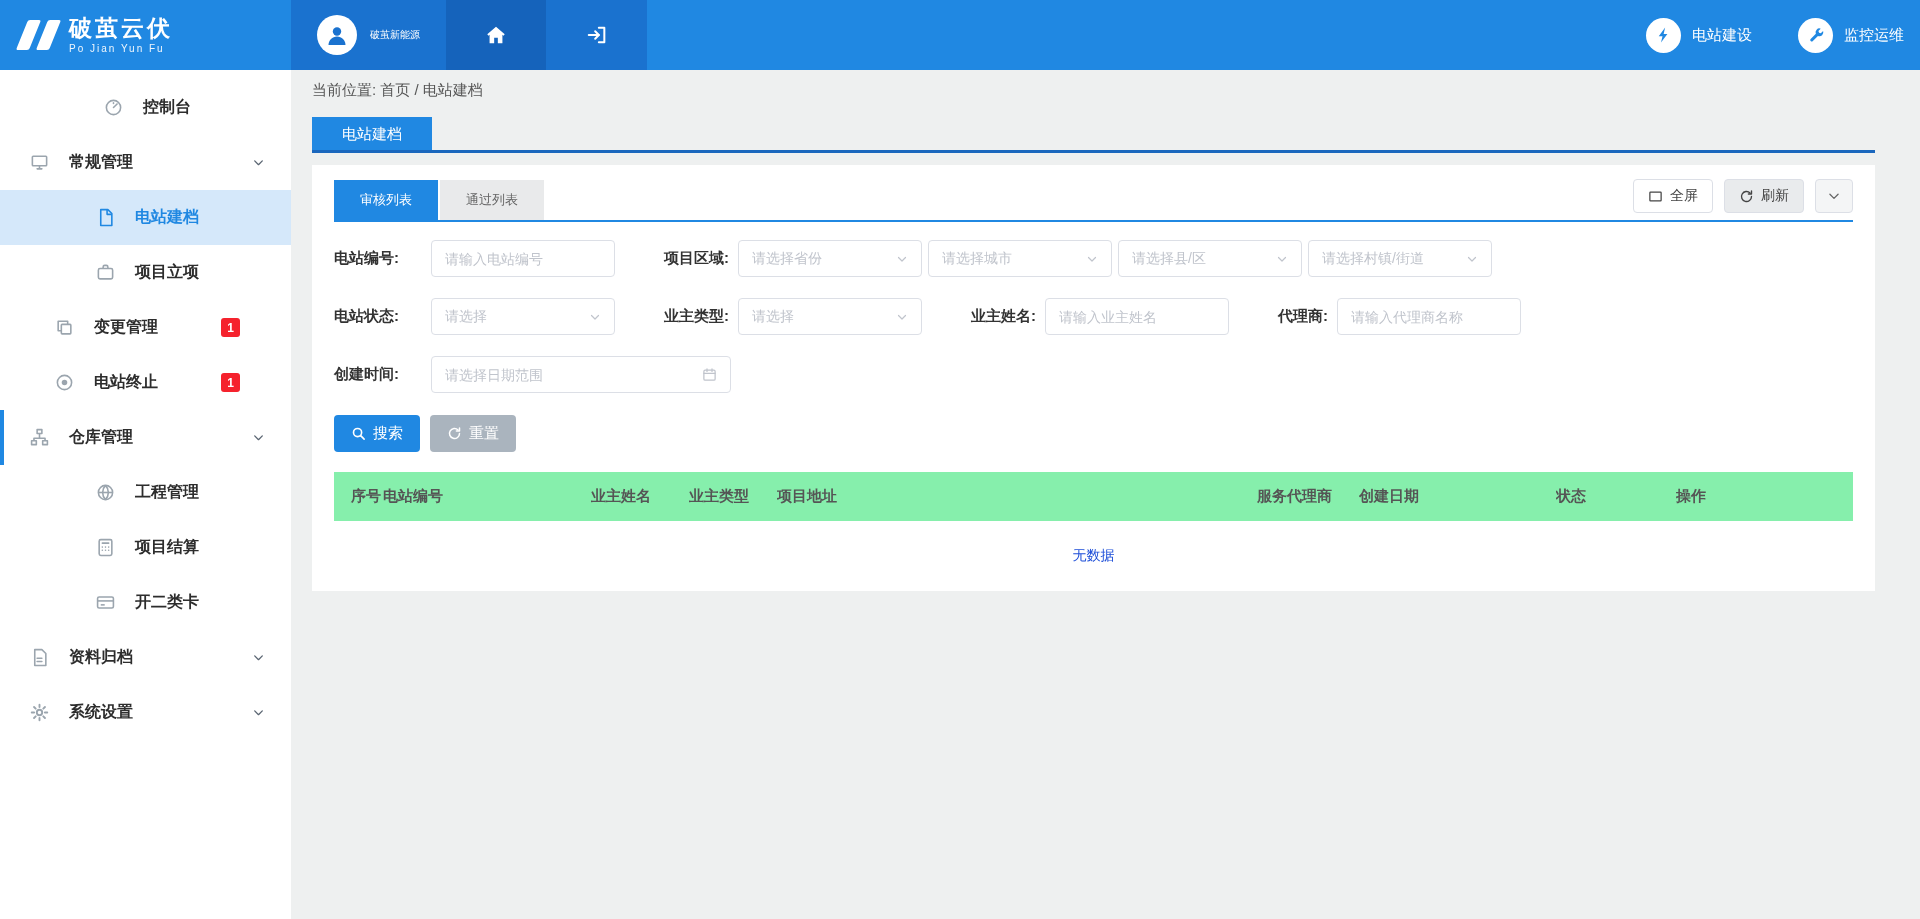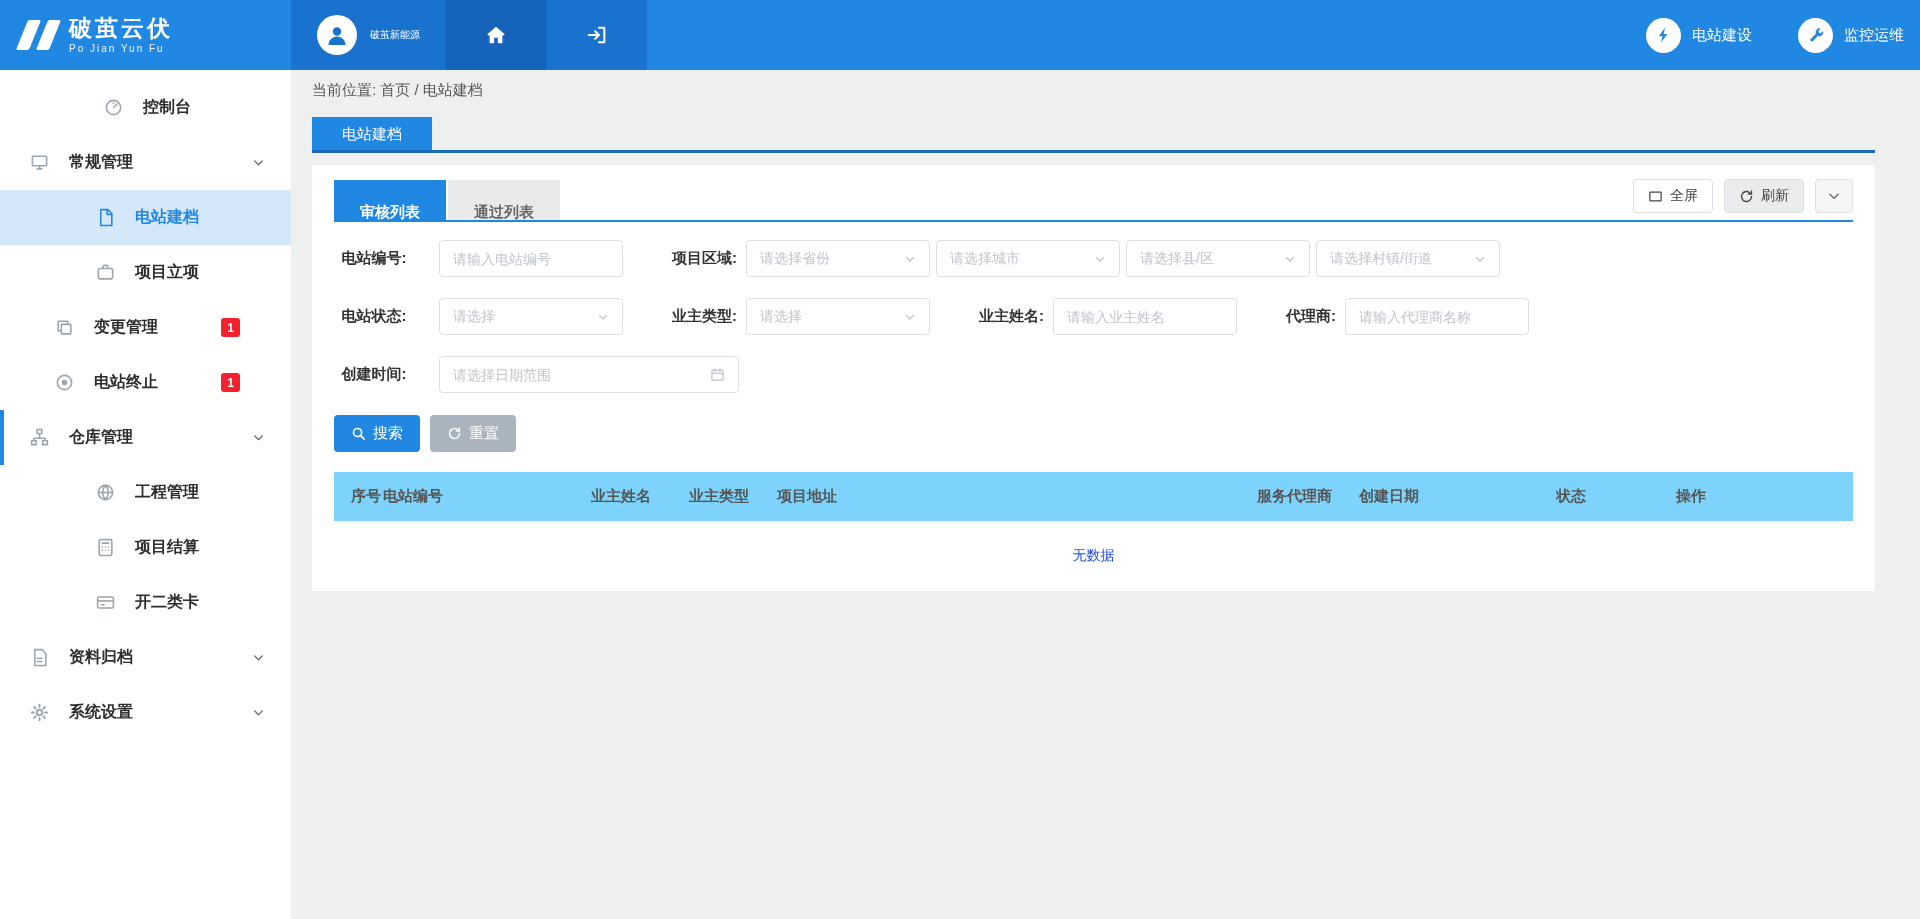--- a/index.html
+++ b/index.html
@@ -36,51 +36,51 @@
 
   
   .main { flex:1; padding:0 45px 0 21px; overflow:hidden; display:flex; flex-direction:column; }
   .breadcrumb { margin-top:11px; font-size:15px; color:#565656; }
   .breadcrumb a { color:#565656; text-decoration:none; cursor:pointer; }
   .page-tab-row { margin-top:17px; border-bottom:3px solid #1a67bd; }
   .page-tab { display:inline-block; background:#2088e2; color:#fff; font-size:15px; height:33px; line-height:33px; padding:0 30px; cursor:pointer; }
 
   .card { background:#fff; margin-top:12px; padding:14px 22px 0; }
   .tabs-row { display:flex; align-items:flex-end; border-bottom:2px solid #2088e2; }
-  .tab { height:40px; line-height:40px; padding:12px 26px; font-size:15px; font-weight:700; background:#e9eaeb; color:#666; cursor:pointer; margin-right:2px; }
+  .tab { height:40px; line-height:40px; padding:0 26px; font-size:13px; font-weight:400; background:#e9eaeb; color:#666; cursor:pointer; margin-right:2px; }
   .tab.active { background:#2088e2; color:#fff; }
   .tabs-right { margin-left:auto; display:flex; align-items:center; gap:11px; padding-bottom:7px; }
   .tool-btn { height:34px; padding:0 14px; border:1px solid #dcdfe6; border-radius:4px; background:#fff; font-size:14px; color:#444; display:flex; align-items:center; gap:7px; cursor:pointer; font-family:inherit; }
   .tool-btn.gray { background:#e9ebed; }
   .tool-btn.small { padding:0 11px; background:#f4f5f6; color:#666; }
 
   .filters { margin-top:18px; display:flex; flex-direction:column; gap:21px; }
   .frow { display:flex; align-items:center; }
   .flabel { font-size:15px; font-weight:600; color:#333; margin-right:9px; white-space:nowrap; }
-  .flabel.w1 { width:80px; text-align:center; margin-right:25px; }
+  .flabel.w1 { width:80px; text-align:left; margin-right:17px; }
   .flabel.ml { margin-left:49px; }
   .fbox { height:37px; border:1px solid #dcdfe6; border-radius:4px; background:#fff; font-size:14px; color:#606266; padding:0 13px; font-family:inherit; outline:none; }
   input.fbox::placeholder { color:#c0c4cc; }
   .w184 { width:184px; }
   .sel { display:flex; align-items:center; justify-content:space-between; cursor:pointer; }
   .sel .ph { color:#c0c4cc; overflow:hidden; white-space:nowrap; }
   .sel .caret { color:#c0c4cc; display:flex; flex-shrink:0; margin-left:6px; }
   .sel + .sel { margin-left:6px; }
   .datebox { width:300px; display:flex; align-items:center; justify-content:space-between; cursor:pointer; }
   .datebox input { border:none; outline:none; font-size:14px; font-family:inherit; flex:1; color:#606266; background:transparent; }
   .datebox input::placeholder { color:#c0c4cc; }
   .datebox .cal { color:#c0c4cc; display:flex; flex-shrink:0; }
 
   .btn-row { margin-top:22px; display:flex; gap:10px; }
   .btn { height:37px; padding:0 17px; border:none; border-radius:4px; font-size:15px; color:#fff; display:flex; align-items:center; gap:7px; cursor:pointer; font-family:inherit; }
   .btn.primary { background:#2088e2; }
   .btn.gray { background:#aab4be; }
 
   .table { margin-top:20px; }
-  .thead { display:flex; align-items:center; height:49px; background:#7dd3fc; font-size:15px; font-weight:600; color:#555; }
+  .thead { display:flex; align-items:center; height:49px; background:#86efac; font-size:15px; font-weight:600; color:#555; }
   .th { padding-right:6px; white-space:nowrap; overflow:hidden; }
   .c1 { width:49px; padding-left:17px; }
   .c2 { width:208px; }
   .c3 { width:98px; }
   .c4 { width:88px; }
   .c5 { width:480px; }
   .c6 { width:102px; }
   .c7 { width:197px; }
   .c8 { width:120px; }
   .c9 { flex:1; }

